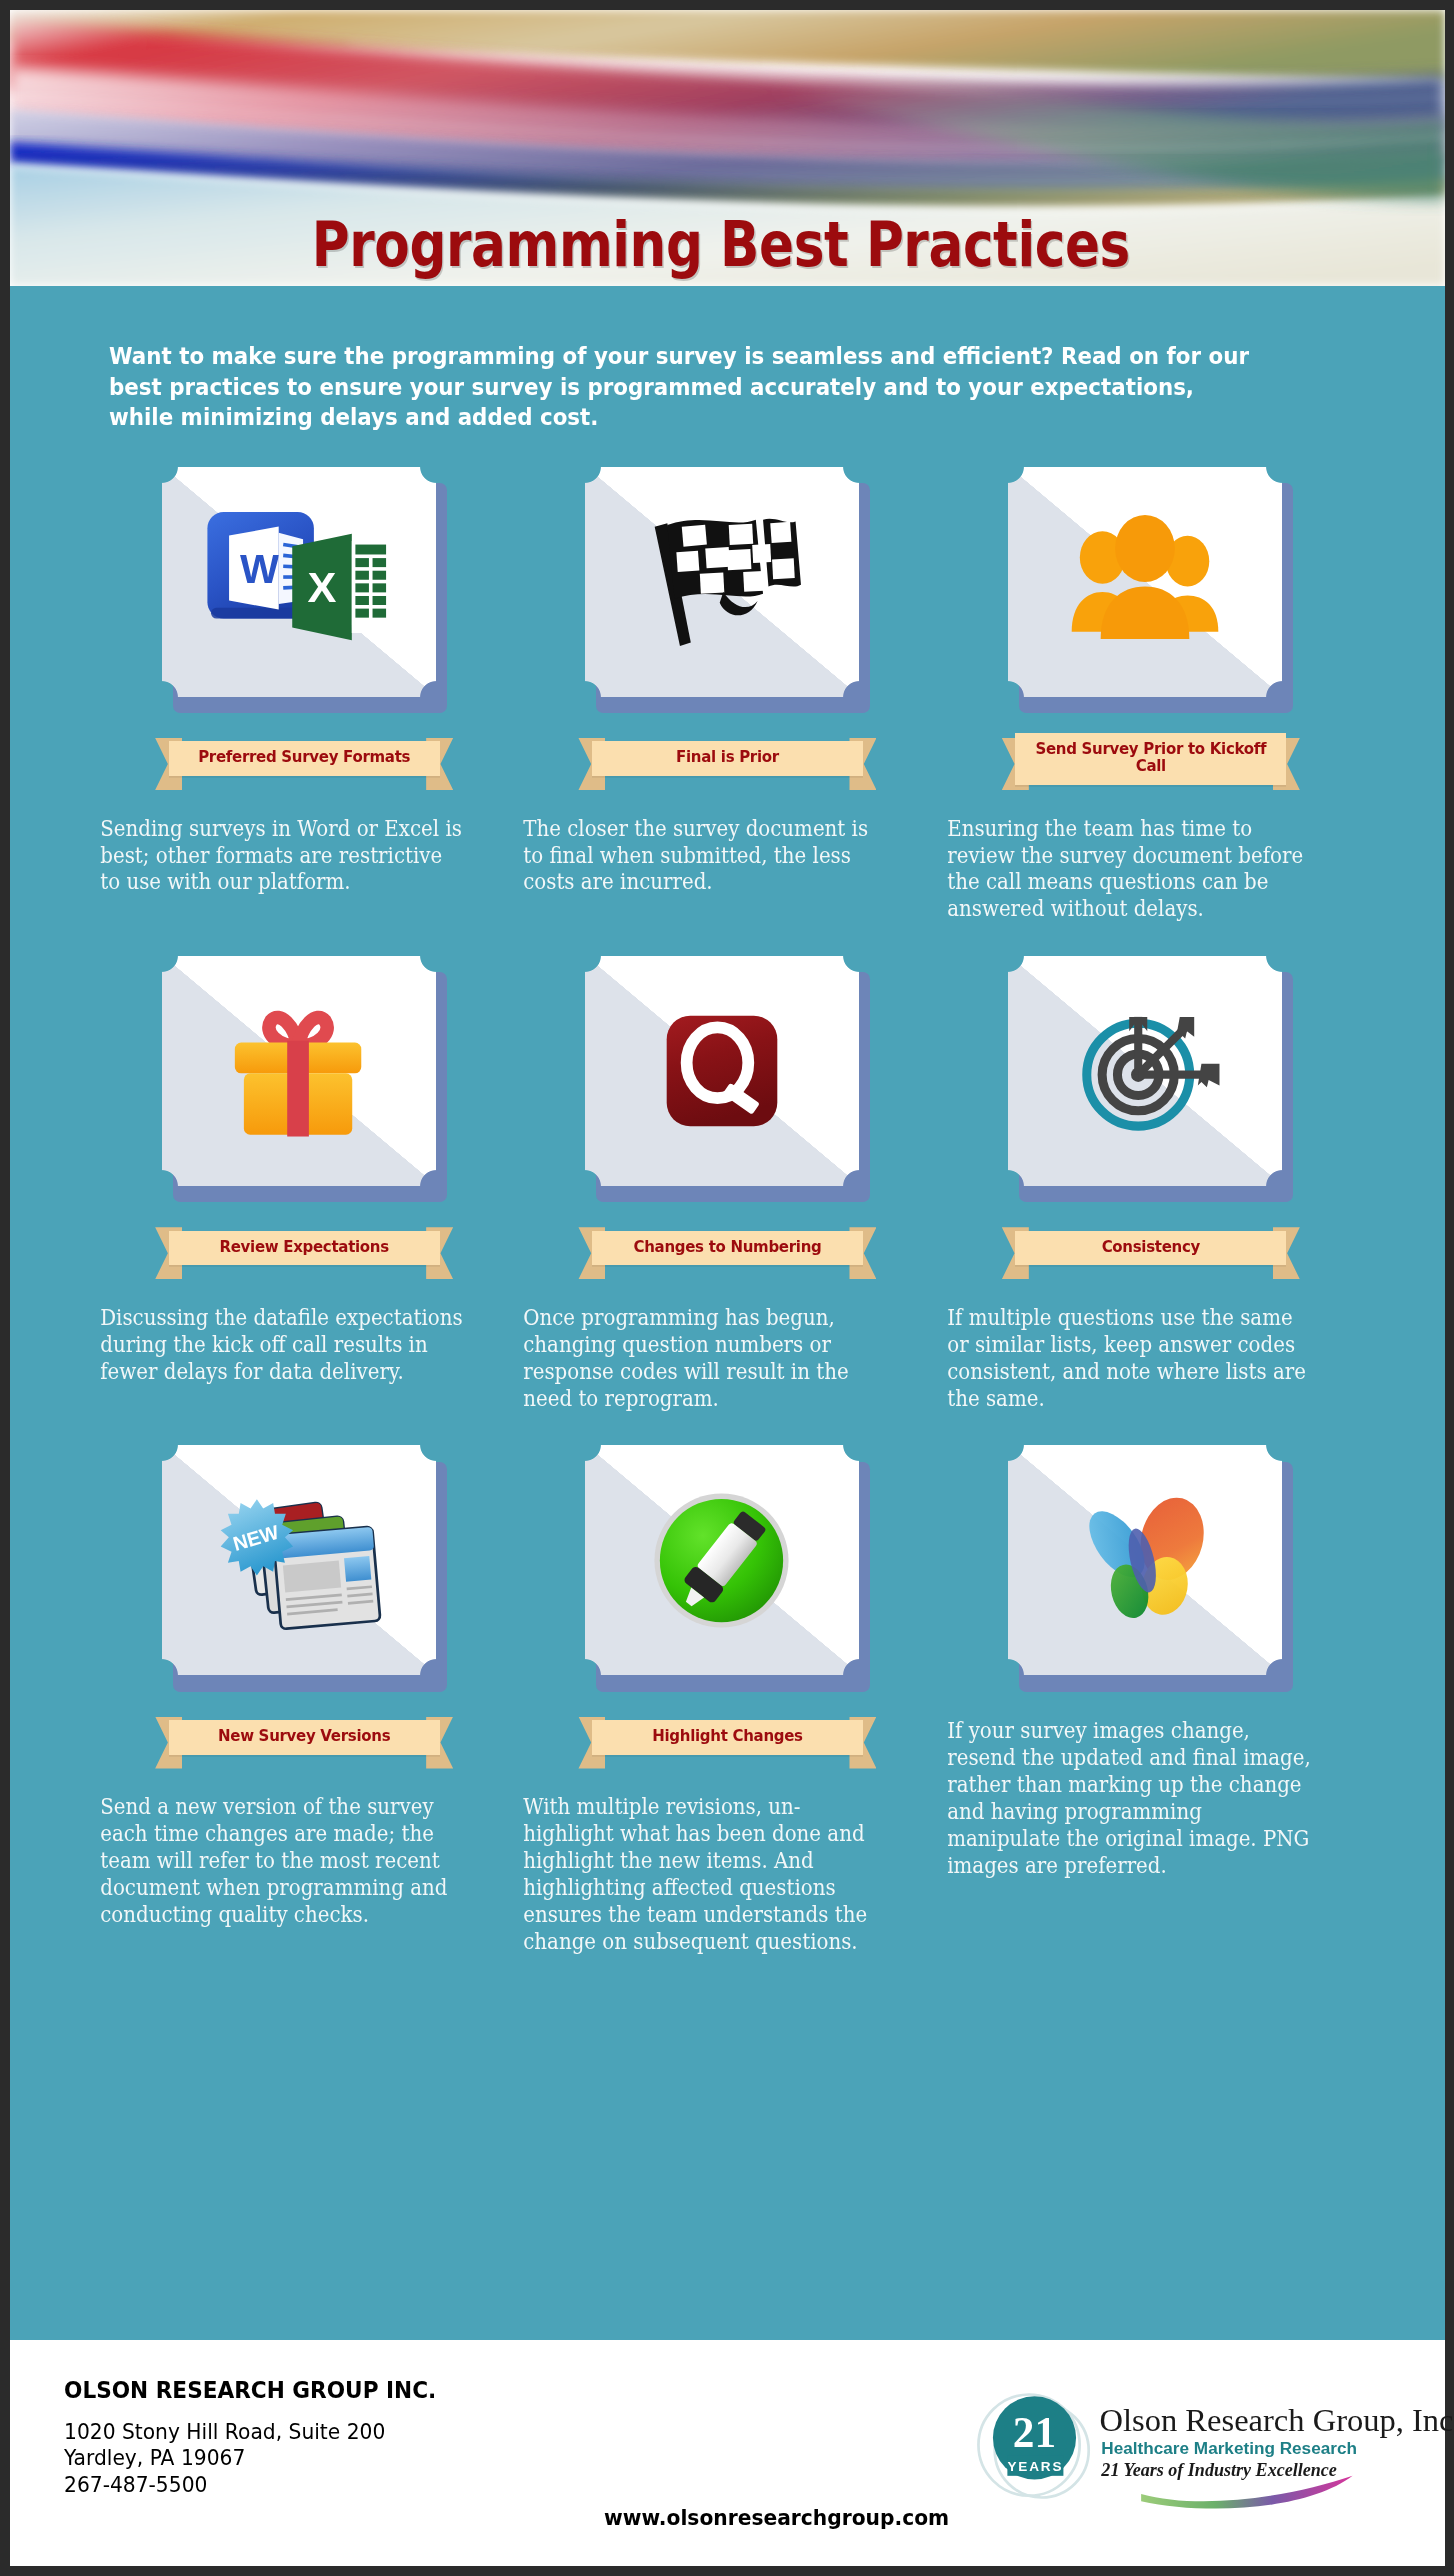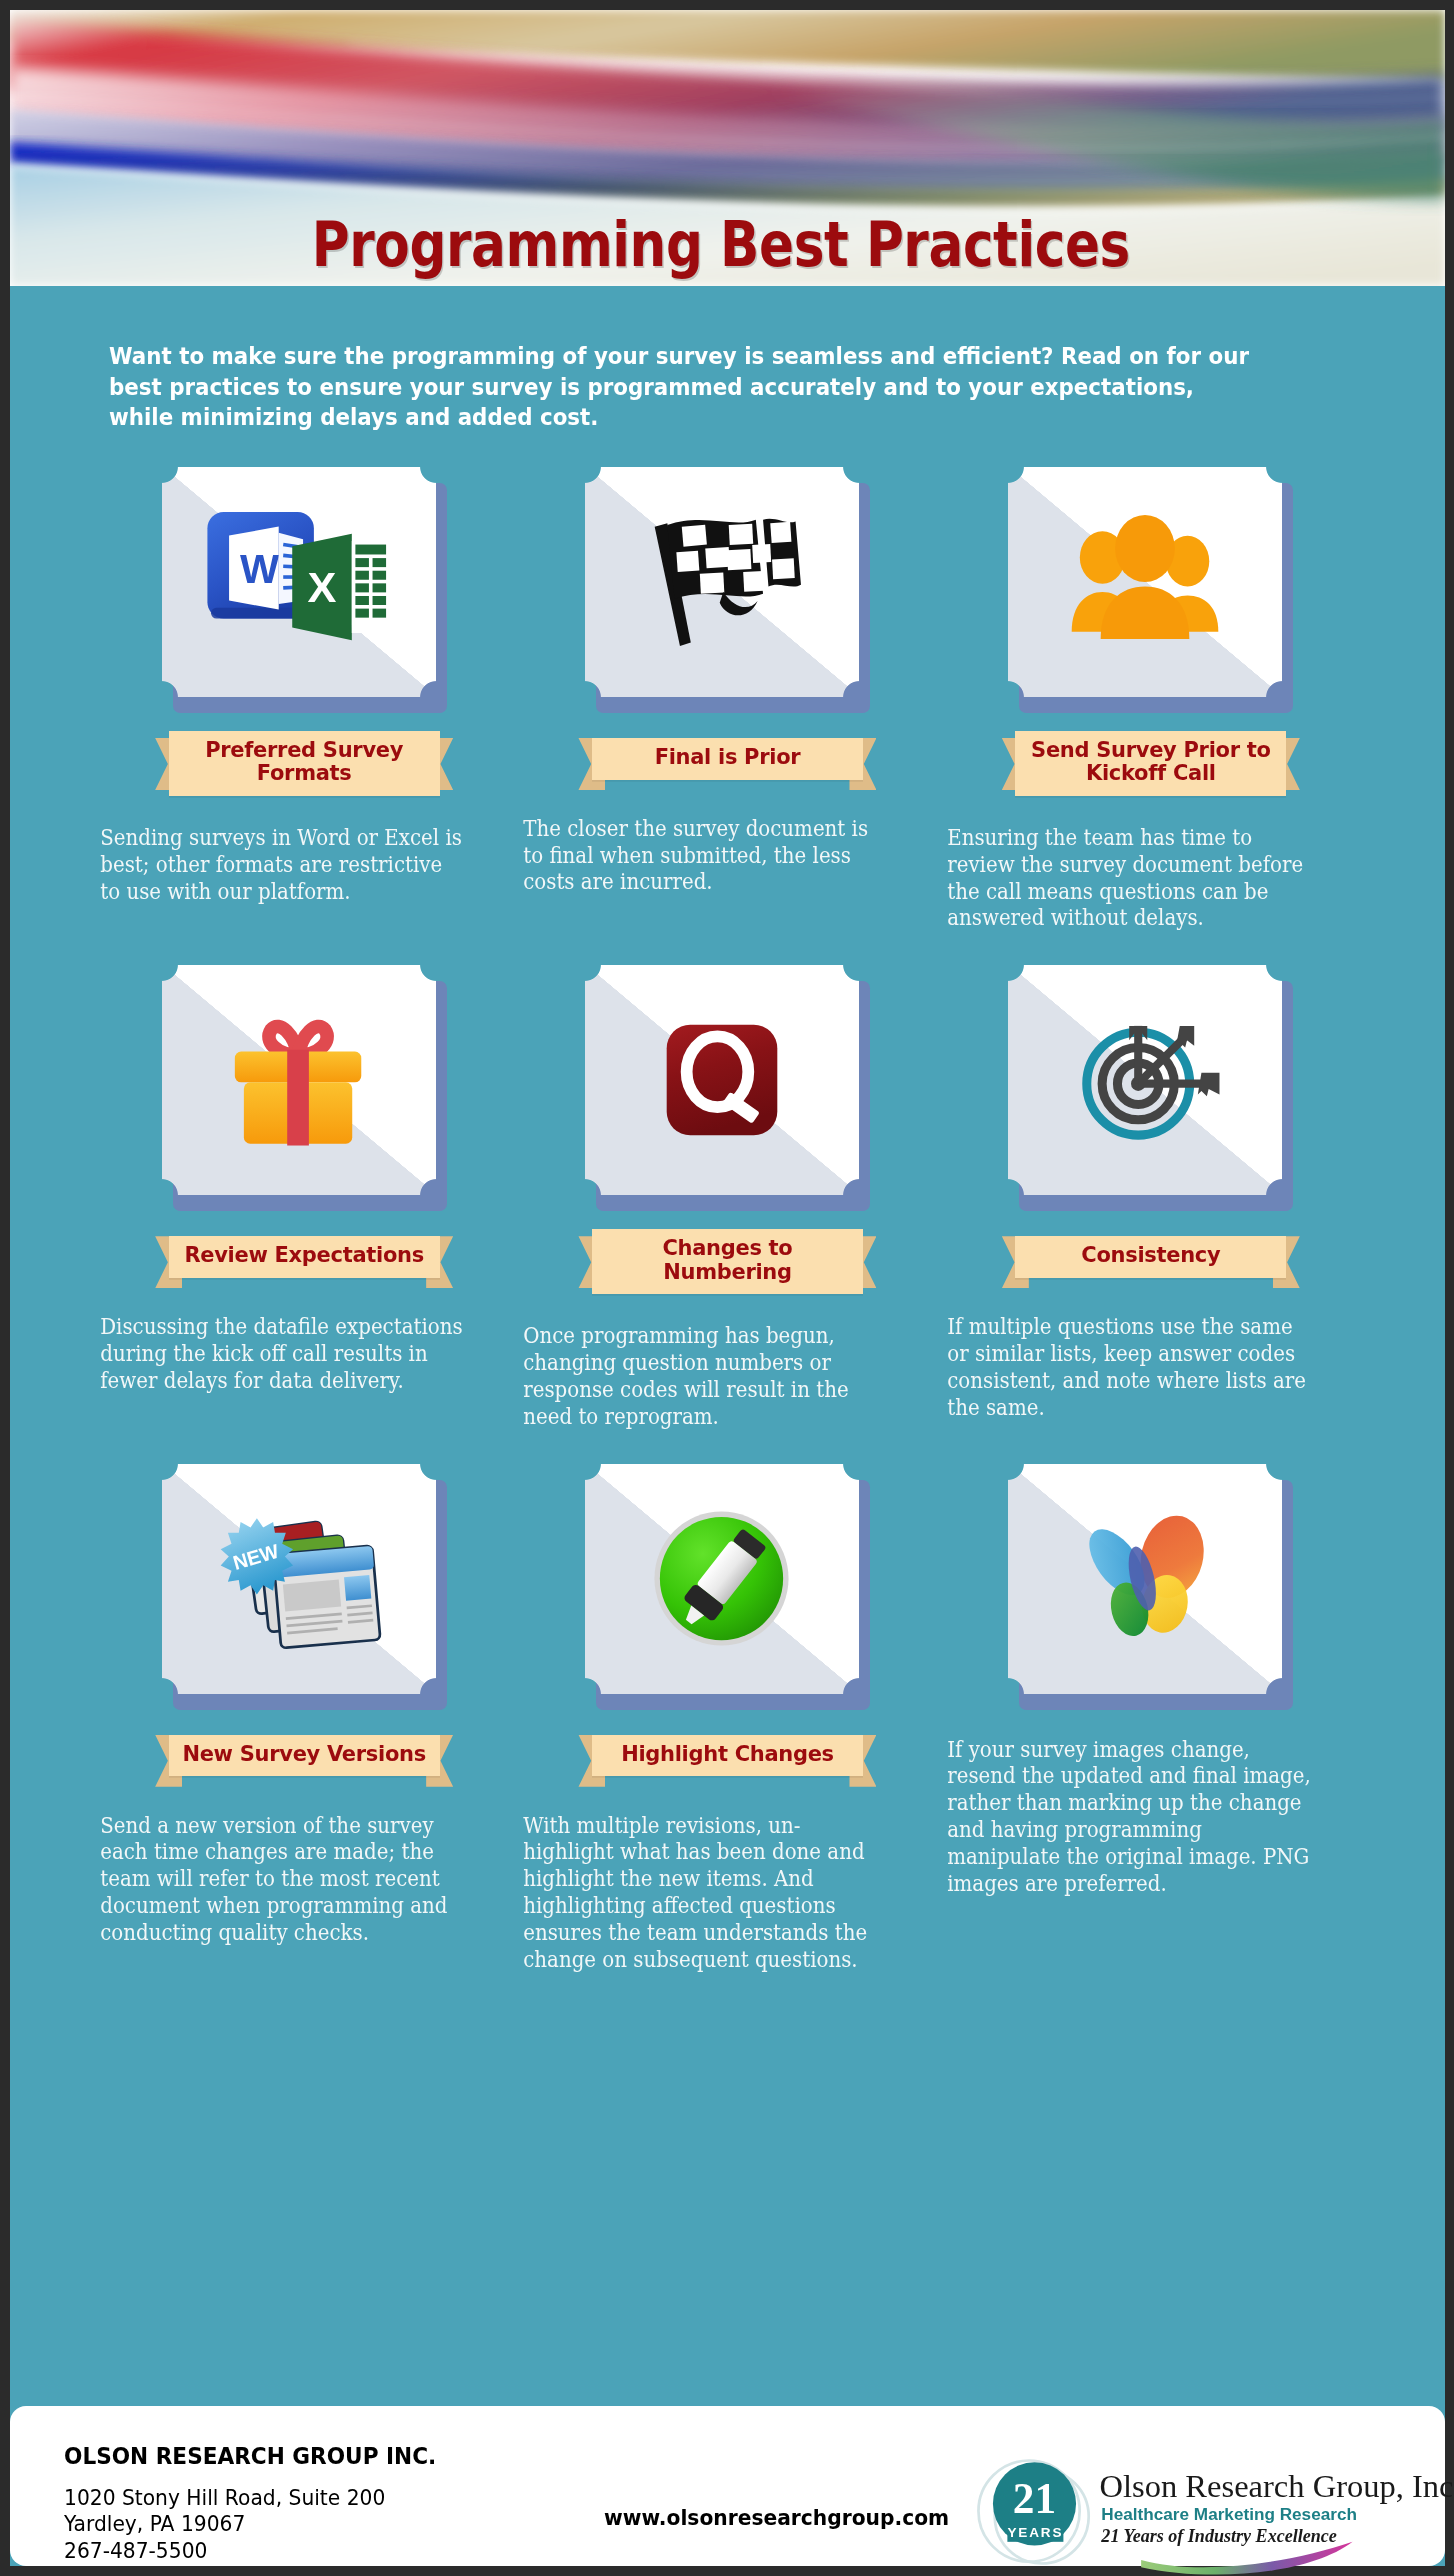--- a/index.html
+++ b/index.html
@@ -155,21 +155,21 @@
     width: 271px;
     background: #fbdfaf;
     padding: 8.1px 7.2px 10px 7.2px;
     text-align: center;
     z-index: 2;
     box-shadow: 0 1.8px 0 rgba(0,0,0,0.06);
   }
   .ribbon-label {
     font-family: "DejaVu Sans", sans-serif;
     font-weight: 700;
-    font-size: 21px;
+    font-size: 15px;
     line-height: 1.12;
     color: #9c0b0e;
     letter-spacing: -0.3px;
   }
 
   
   .desc {
     width: 100%;
     padding: 9px 3.6px 0 3.6px;
     font-family: "DejaVu Serif", serif;
@@ -179,25 +179,24 @@
     color: #f2f7f8;
     transform: scaleX(0.9);
     transform-origin: left top;
     white-space: pre-line;
   }
 
   
   .footer {
     position: absolute;
     left: 0; right: 0; bottom: 0;
-    height: 160px;
+    height: 226px;
     background: #ffffff;
     display: flex;
     align-items: flex-start;
-    border-radius: 16px;
   }
   .footer-left {
     padding: 36px 0 0 54px;
     flex: 0 0 579px;
   }
   .company-name {
     font-family: "DejaVu Sans", sans-serif;
     font-weight: 700;
     font-size: 23.5px;
     color: #000;

